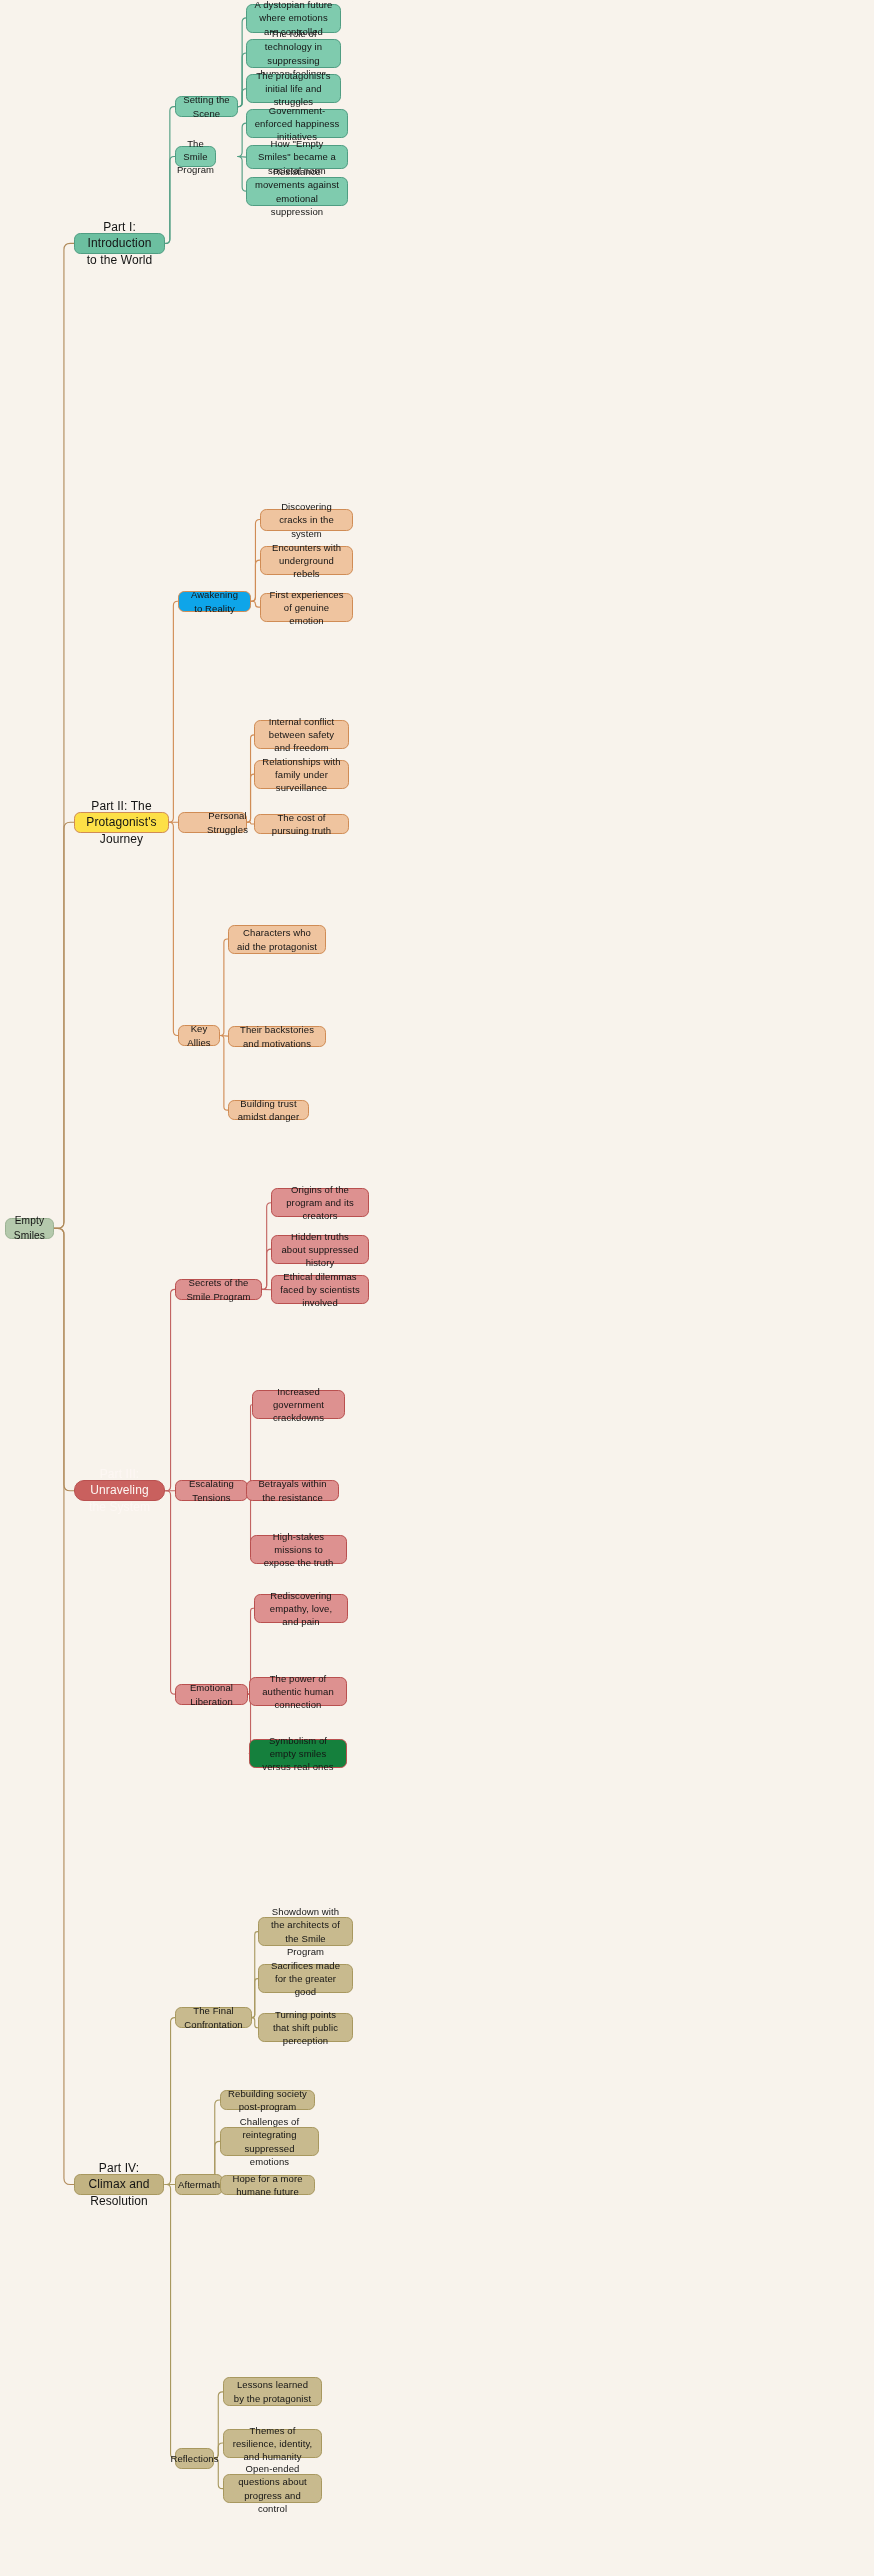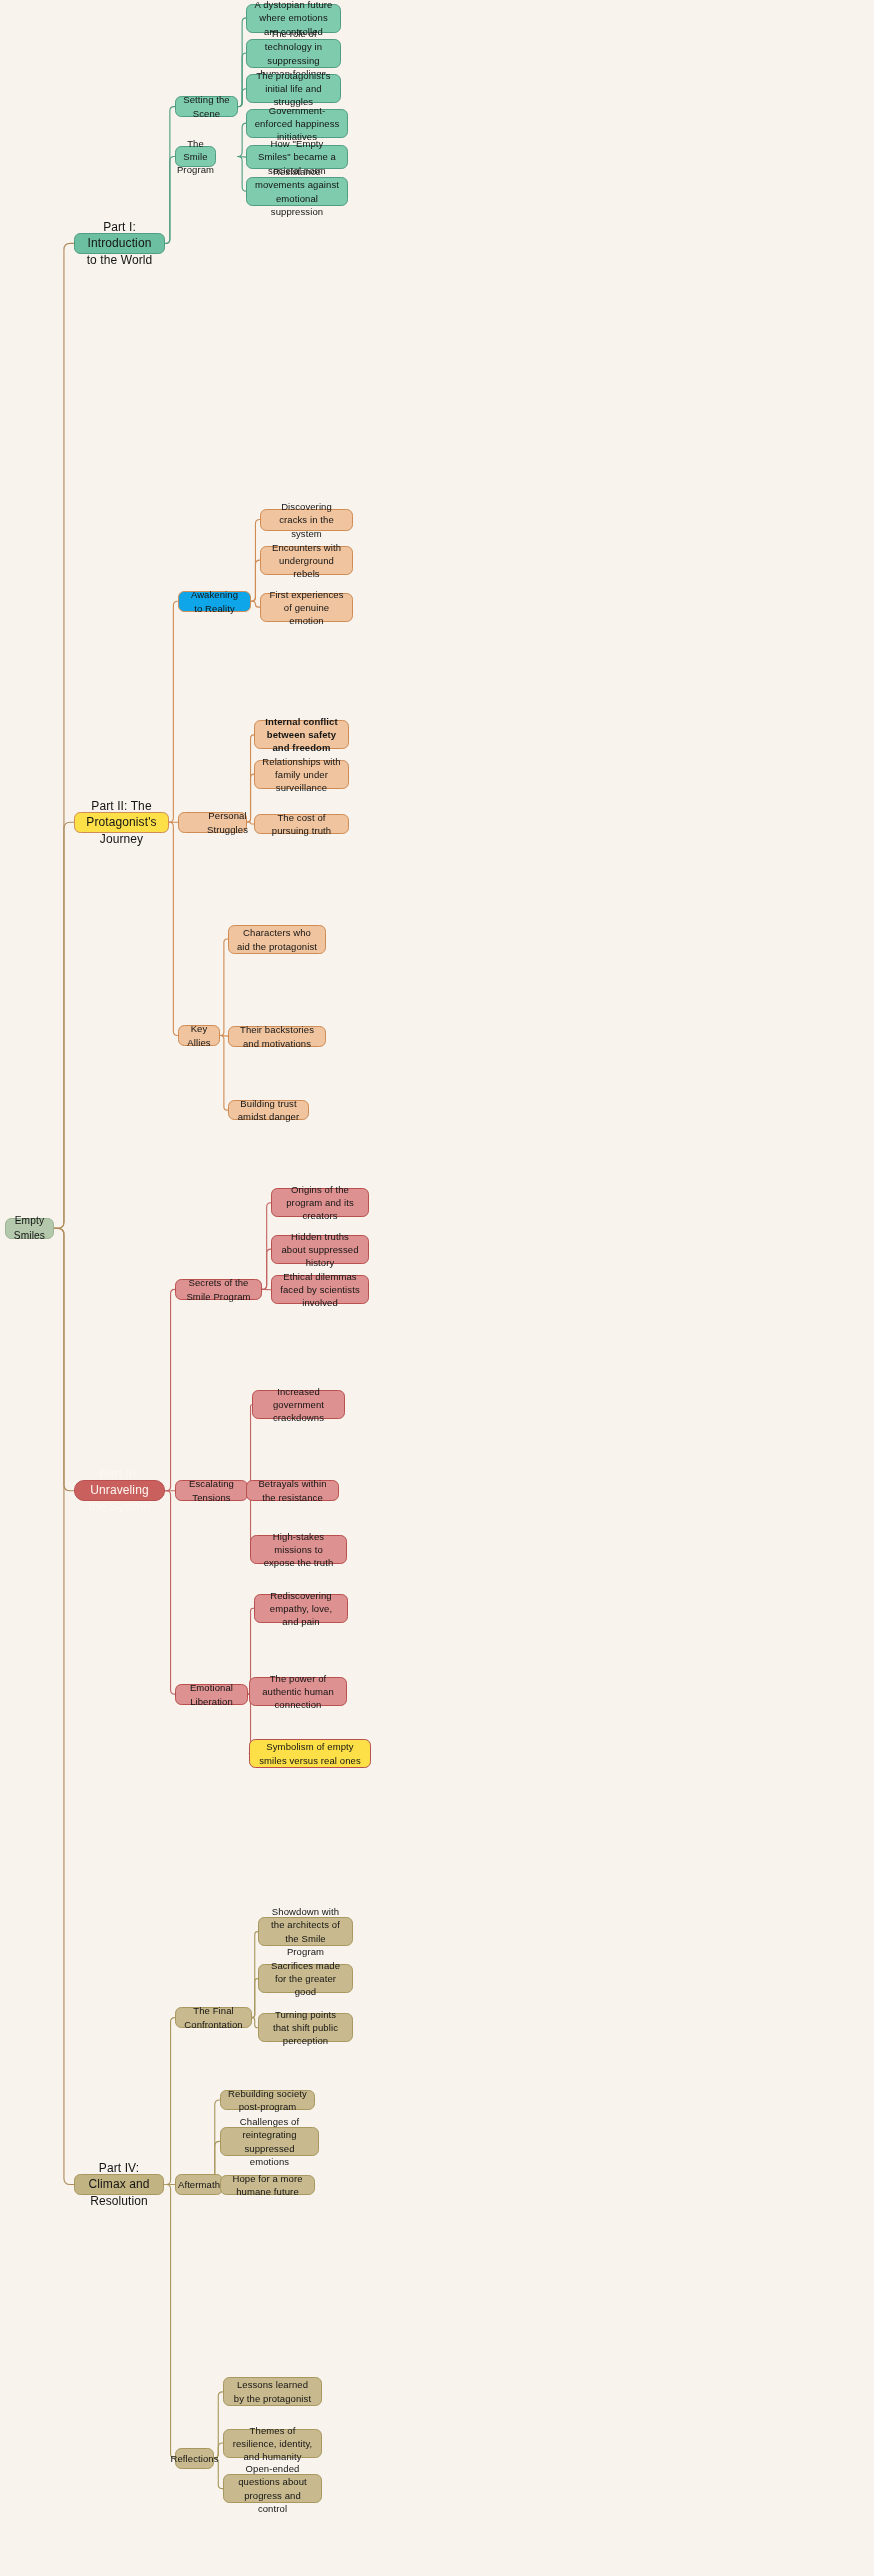--- a/index.html
+++ b/index.html
@@ -98,21 +98,21 @@
   <div class="node l3" style="left:246px;top:177px;width:102px;height:29px;background:#7fcbae;border:0.7px solid #4f9d82;">Resistance movements against emotional suppression</div>
 
   <div class="node l1" style="left:74px;top:812px;width:95px;height:21px;background:#fde047;border:0.7px solid #d08c55;">Part II: The Protagonist's Journey</div>
 
   <div class="node l2" style="left:178px;top:591px;width:73px;height:21px;background:#0ea5e9;border:0.7px solid #d08c55;">Awakening to Reality</div>
   <div class="node l3" style="left:260px;top:509px;width:93px;height:22px;background:#efc49f;border:0.7px solid #d08c55;">Discovering cracks in the system</div>
   <div class="node l3" style="left:260px;top:546px;width:93px;height:29px;background:#efc49f;border:0.7px solid #d08c55;">Encounters with underground rebels</div>
   <div class="node l3" style="left:260px;top:593px;width:93px;height:29px;background:#efc49f;border:0.7px solid #d08c55;">First experiences of genuine emotion</div>
 
   <div class="node l2" style="left:178px;top:812px;width:69px;height:21px;background:#efc49f;border:0.7px solid #d08c55;padding-left:37px;">Personal Struggles</div>
-  <div class="node l3" style="left:254px;top:720px;width:95px;height:29px;background:#efc49f;border:0.7px solid #d08c55;font-weight:bold;">Internal conflict between safety and freedom</div>
+  <div class="node l3" style="left:254px;top:720px;width:95px;height:29px;background:#efc49f;border:0.7px solid #d08c55;">Internal conflict between safety and freedom</div>
   <div class="node l3" style="left:254px;top:760px;width:95px;height:29px;background:#efc49f;border:0.7px solid #d08c55;">Relationships with family under surveillance</div>
   <div class="node l3" style="left:254px;top:814px;width:95px;height:20.3px;background:#efc49f;border:0.7px solid #d08c55;">The cost of pursuing truth</div>
 
   <div class="node l2" style="left:178px;top:1025px;width:42px;height:21px;background:#efc49f;border:0.7px solid #d08c55;">Key Allies</div>
   <div class="node l3" style="left:228px;top:925px;width:98px;height:29px;background:#efc49f;border:0.7px solid #d08c55;">Characters who aid the protagonist</div>
   <div class="node l3" style="left:228px;top:1026px;width:98px;height:21px;background:#efc49f;border:0.7px solid #d08c55;">Their backstories and motivations</div>
   <div class="node l3" style="left:228px;top:1100px;width:81px;height:20.3px;background:#efc49f;border:0.7px solid #d08c55;">Building trust amidst danger</div>
 
   <div class="node l1 lighttext" style="left:74px;top:1480px;width:91px;height:21px;background:#c9605e;border:0.7px solid #b9504f;">Part III: Unraveling the System</div>
 
@@ -122,21 +122,21 @@
   <div class="node l3" style="left:271px;top:1275px;width:98px;height:29px;background:#dd9190;border:0.7px solid #b9504f;">Ethical dilemmas faced by scientists involved</div>
 
   <div class="node l2" style="left:175px;top:1480px;width:73px;height:21px;background:#dd9190;border:0.7px solid #b9504f;">Escalating Tensions</div>
   <div class="node l3" style="left:252px;top:1390px;width:93px;height:29px;background:#dd9190;border:0.7px solid #b9504f;">Increased government crackdowns</div>
   <div class="node l3" style="left:246px;top:1480px;width:93px;height:21px;background:#dd9190;border:0.7px solid #b9504f;">Betrayals within the resistance</div>
   <div class="node l3" style="left:250px;top:1535px;width:97px;height:29px;background:#dd9190;border:0.7px solid #b9504f;">High-stakes missions to expose the truth</div>
 
   <div class="node l2" style="left:175px;top:1684px;width:73px;height:21px;background:#dd9190;border:0.7px solid #b9504f;">Emotional Liberation</div>
   <div class="node l3" style="left:254px;top:1594px;width:94px;height:29px;background:#dd9190;border:0.7px solid #b9504f;">Rediscovering empathy, love, and pain</div>
   <div class="node l3" style="left:249px;top:1677px;width:98px;height:29px;background:#dd9190;border:0.7px solid #b9504f;">The power of authentic human connection</div>
-  <div class="node l3" style="left:249px;top:1739px;width:122px;height:29px;background:#fde047;border:0.7px solid #b9504f;">Symbolism of empty smiles versus real ones</div>
+  <div class="node l3" style="left:249px;top:1739px;width:98px;height:29px;background:#15803d;border:0.7px solid #b9504f;">Symbolism of empty smiles versus real ones</div>
 
   <div class="node l1" style="left:74px;top:2174px;width:90px;height:21px;background:#c2b382;border:0.7px solid #a8985f;">Part IV: Climax and Resolution</div>
 
   <div class="node l2" style="left:175px;top:2007px;width:77px;height:21px;background:#c8ba8e;border:0.7px solid #a8985f;">The Final Confrontation</div>
   <div class="node l3" style="left:258px;top:1917px;width:95px;height:29px;background:#c8ba8e;border:0.7px solid #a8985f;">Showdown with the architects of the Smile Program</div>
   <div class="node l3" style="left:258px;top:1964px;width:95px;height:29px;background:#c8ba8e;border:0.7px solid #a8985f;">Sacrifices made for the greater good</div>
   <div class="node l3" style="left:258px;top:2013px;width:95px;height:29px;background:#c8ba8e;border:0.7px solid #a8985f;">Turning points that shift public perception</div>
 
   <div class="node l2" style="left:175px;top:2174px;width:48px;height:21px;background:#c8ba8e;border:0.7px solid #a8985f;">Aftermath</div>
   <div class="node l3" style="left:220px;top:2090px;width:95px;height:20.3px;background:#c8ba8e;border:0.7px solid #a8985f;">Rebuilding society post-program</div>

